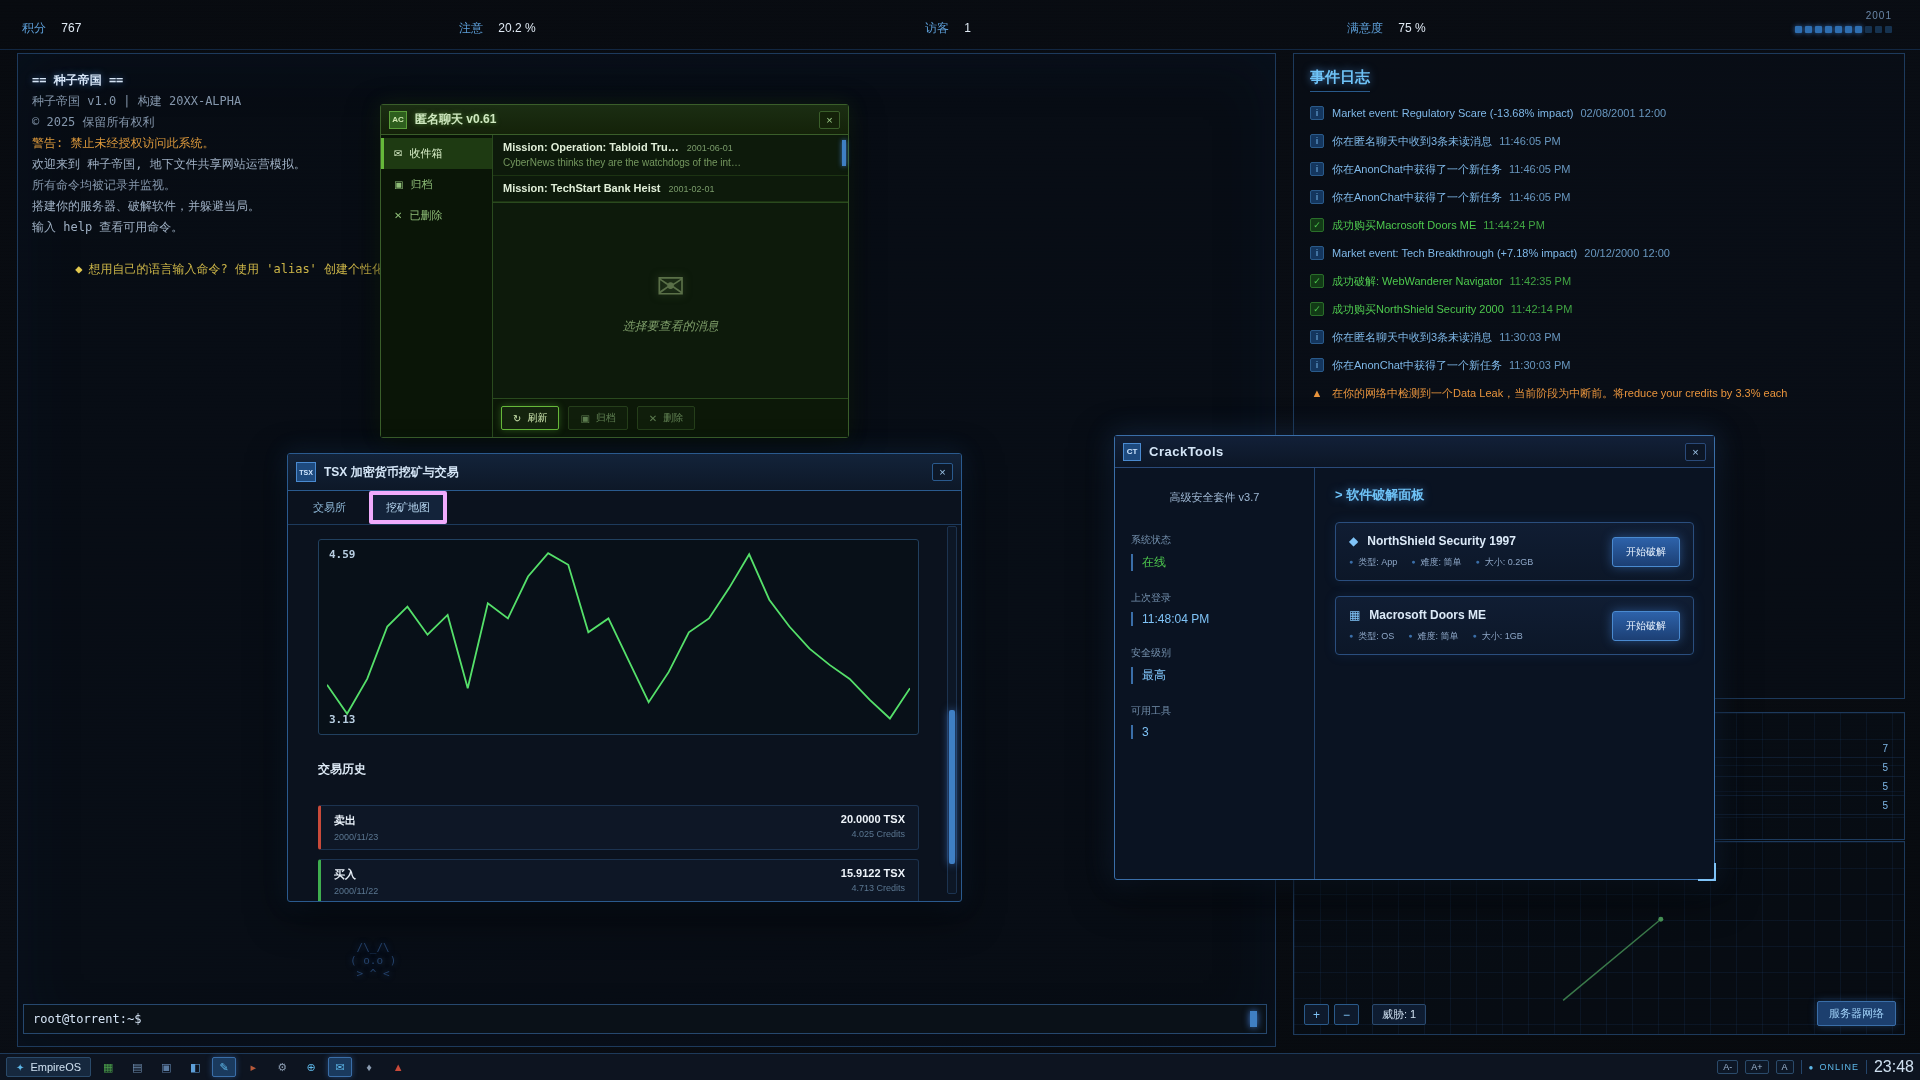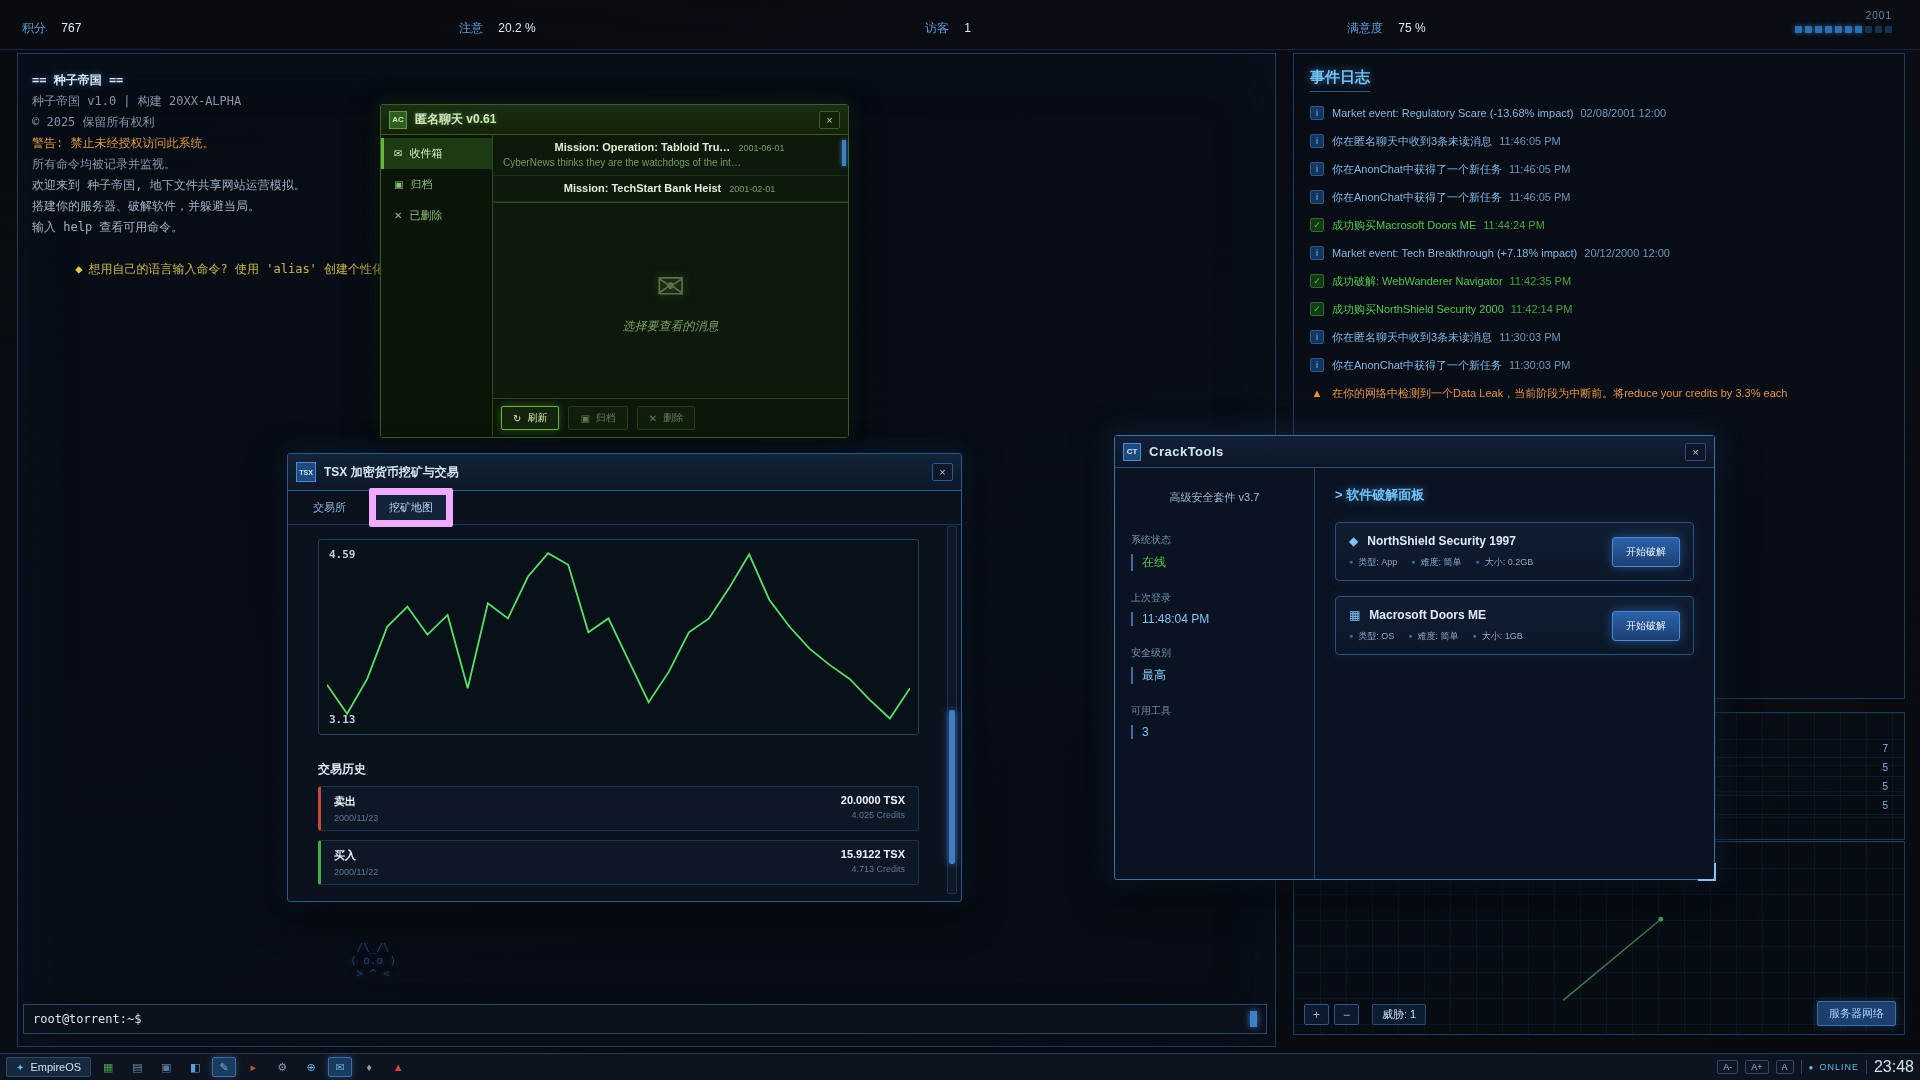--- a/index.html
+++ b/index.html
@@ -93,21 +93,21 @@
   .ac-title { color:#cfe8c0; font-size:12px; font-weight:bold; text-shadow:0 0 5px rgba(120,200,80,.5); }
   .ac-close { border:1px solid #3a5e2a; background:#142209; color:#9fce8a; }
   .ac-body { display:flex; height:calc(100% - 30px); }
   .ac-sidebar { width:112px; background:#0a1507; border-right:1px solid #2a4a1e; padding-top:3px; }
   .ac-folder { display:flex; align-items:center; gap:7px; padding:8px 10px; color:#8fbf78; font-size:11px; border-left:3px solid transparent; }
   .ac-folder.active { background:#1e3a12; border-left-color:#66b83a; color:#d8efc8; }
   .ac-folder .f-icon { font-size:10px; }
   .ac-main { flex:1; display:flex; flex-direction:column; position:relative; }
   .ac-msglist { border-bottom:1px solid #2a4a1e; position:relative; }
   .ac-msg { padding:6px 12px 7px 10px; border-bottom:1px solid #1c3312; }
-  .ac-msg-head { display:flex; justify-content:center; align-items:baseline; gap:8px; }
+  .ac-msg-head { display:flex; justify-content:flex-start; align-items:baseline; gap:8px; }
   .ac-msg-subject { color:#e0eed8; font-size:11px; font-weight:bold; white-space:nowrap; overflow:hidden; }
   .ac-msg-date { color:#7a9b6a; font-size:9px; flex:none; }
   .ac-msg-preview { color:#74975e; font-size:10px; margin-top:4px; white-space:nowrap; overflow:hidden; }
   .ac-scrollthumb { position:absolute; right:2px; top:5px; width:4px; height:26px; background:#3f7fc4; box-shadow:0 0 5px rgba(80,150,255,.7); }
   .ac-preview { flex:1; display:flex; flex-direction:column; align-items:center; justify-content:center; gap:12px; }
   .envelope-icon { font-size:34px; color:#5a7048; text-shadow:0 0 8px rgba(90,120,70,.5); }
   .ac-empty-text { font-style:italic; font-size:12px; color:#7f9f6a; }
   .ac-actions { border-top:1px solid #2a4a1e; padding:7px 8px; display:flex; gap:9px; background:#0c1808; }
   .ac-btn { display:flex; gap:6px; align-items:center; border:1px solid #3a5e2a; background:#14240e;
     color:#9fce8a; font-size:10px; padding:4px 11px; border-radius:2px; }
@@ -118,28 +118,28 @@
   .win-tsx { left:287px; top:453px; width:675px; height:449px; background:#0b121e;
     border:1px solid #2a5a8e; box-shadow:0 12px 38px rgba(0,0,0,.68), 0 0 24px rgba(50,120,200,.2);
     z-index:11; overflow:hidden; }
   .tsx-titlebar { height:37px; background:linear-gradient(#13233a,#0d1828); border-bottom:1px solid #2a5a8e; }
   .tsx-appicon { width:20px; height:20px; background:#1e4a7e; border:1px solid #4a8ad0; color:#cfe6ff;
     font-size:7px; font-weight:bold; display:flex; align-items:center; justify-content:center; }
   .tsx-title { color:#d5e6f7; font-size:12px; font-weight:bold; }
   .tsx-close { border:1px solid #2a5a8e; background:#0d1828; color:#9fc6ea; }
   .tsx-tabs { height:34px; border-bottom:1px solid #1d3a5c; display:flex; align-items:center; padding:0 12px; gap:10px; }
   .tsx-tab { color:#8fb8d8; font-size:11px; padding:5px 13px; }
-  .tsx-tab.boxed { border:7px solid #f0abfc; background:#13233a; color:#b8d8f2; border-radius:2px; }
+  .tsx-tab.boxed { border:4px solid #f0abfc; background:#13233a; color:#b8d8f2; border-radius:2px; }
   .tsx-content { position:relative; height:calc(100% - 66px); padding:14px 30px 0 30px; }
   .chart-box { height:196px; background:#081018; border:1px solid #21405f; border-radius:3px; position:relative; margin-right:12px; }
   .chart-ylabel { position:absolute; left:10px; color:#b9cfe2; font:bold 11px "DejaVu Sans Mono",monospace; z-index:2; }
   .yl-top { top:8px; } .yl-bottom { bottom:8px; }
   .chart-svg { position:absolute; left:8px; right:8px; top:12px; bottom:12px; width:calc(100% - 16px); height:calc(100% - 24px); }
   .history { margin-top:26px; margin-right:12px; }
-  .history-title { color:#dce8f4; font-size:12px; font-weight:bold; margin-bottom:8px; }
+  .history-title { color:#dce8f4; font-size:12px; font-weight:bold; margin-bottom:27px; }
   .trade-row { background:#0e1726; border:1px solid #1c3350; border-left:3px solid #888; border-radius:3px;
     padding:7px 13px; display:flex; justify-content:space-between; margin-bottom:9px; }
   .trade-row.sell { border-left-color:#c94a3a; }
   .trade-row.buy { border-left-color:#3fae4f; }
   .trade-side { color:#e8f0f8; font-size:11px; font-weight:bold; }
   .trade-date { color:#5a7690; font-size:9px; margin-top:4px; }
   .trade-amount { color:#eef4fa; font-size:11px; font-weight:bold; text-align:right; }
   .trade-credits { color:#5a7690; font-size:9px; margin-top:4px; text-align:right; }
   .tsx-scrollbar { position:absolute; right:4px; top:72px; bottom:7px; width:10px;
     background:#0d1726; border:1px solid #1c3350; border-radius:2px; }
@@ -228,22 +228,22 @@
       </div>
   </div>
 </div>
 
 <div class="terminal-panel">
   <div class="terminal-content">
     <div class="t-line t-title">== 种子帝国 ==</div>
     <div class="t-line t-dim">种子帝国 v1.0 | 构建 20XX-ALPHA</div>
     <div class="t-line t-dim">© 2025 保留所有权利</div>
     <div class="t-line t-warn">警告: 禁止未经授权访问此系统。</div>
+    <div class="t-line t-normal">欢迎来到 种子帝国, 地下文件共享网站运营模拟。</div>
     <div class="t-line t-dim">所有命令均被记录并监视。</div>
-    <div class="t-line t-normal">欢迎来到 种子帝国, 地下文件共享网站运营模拟。</div>
     <div class="t-line t-normal">搭建你的服务器、破解软件，并躲避当局。</div>
     <div class="t-line t-normal">输入 help 查看可用命令。</div>
     <div class="t-line t-tip">
       <span class="tip-icon">◆</span><span>想用自己的语言输入命令? 使用 'alias' 创建个性化快捷方式!</span>
     </div>
   </div>
   <pre class="cat-art"> /\_/\
 ( o.o )
  &gt; ^ &lt;</pre>
   <div class="terminal-input">

